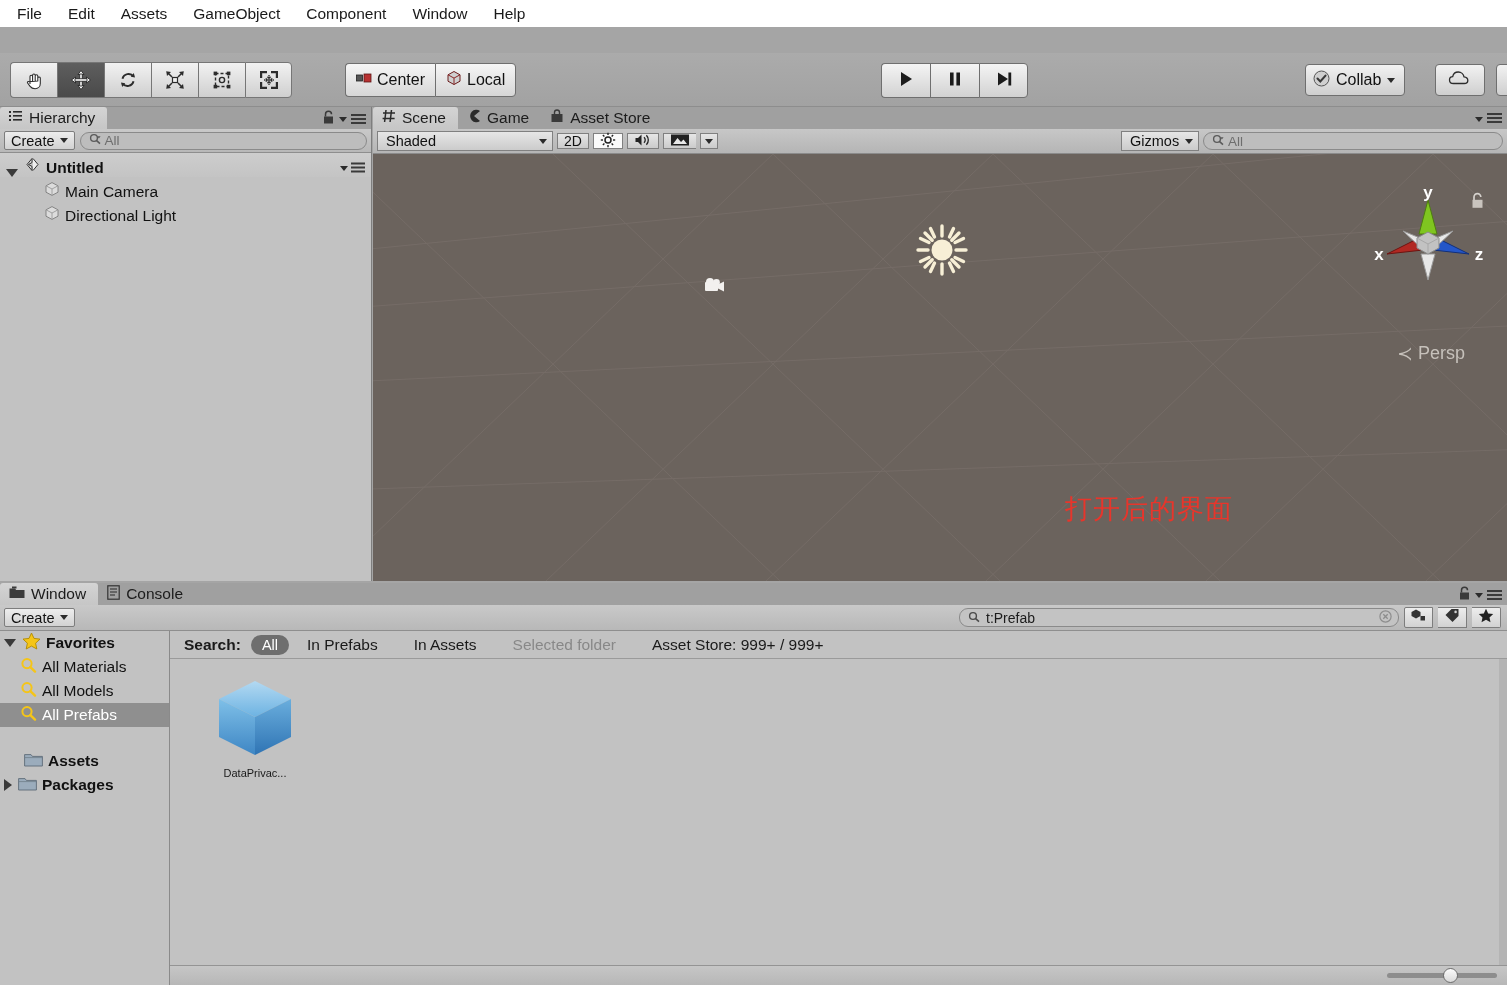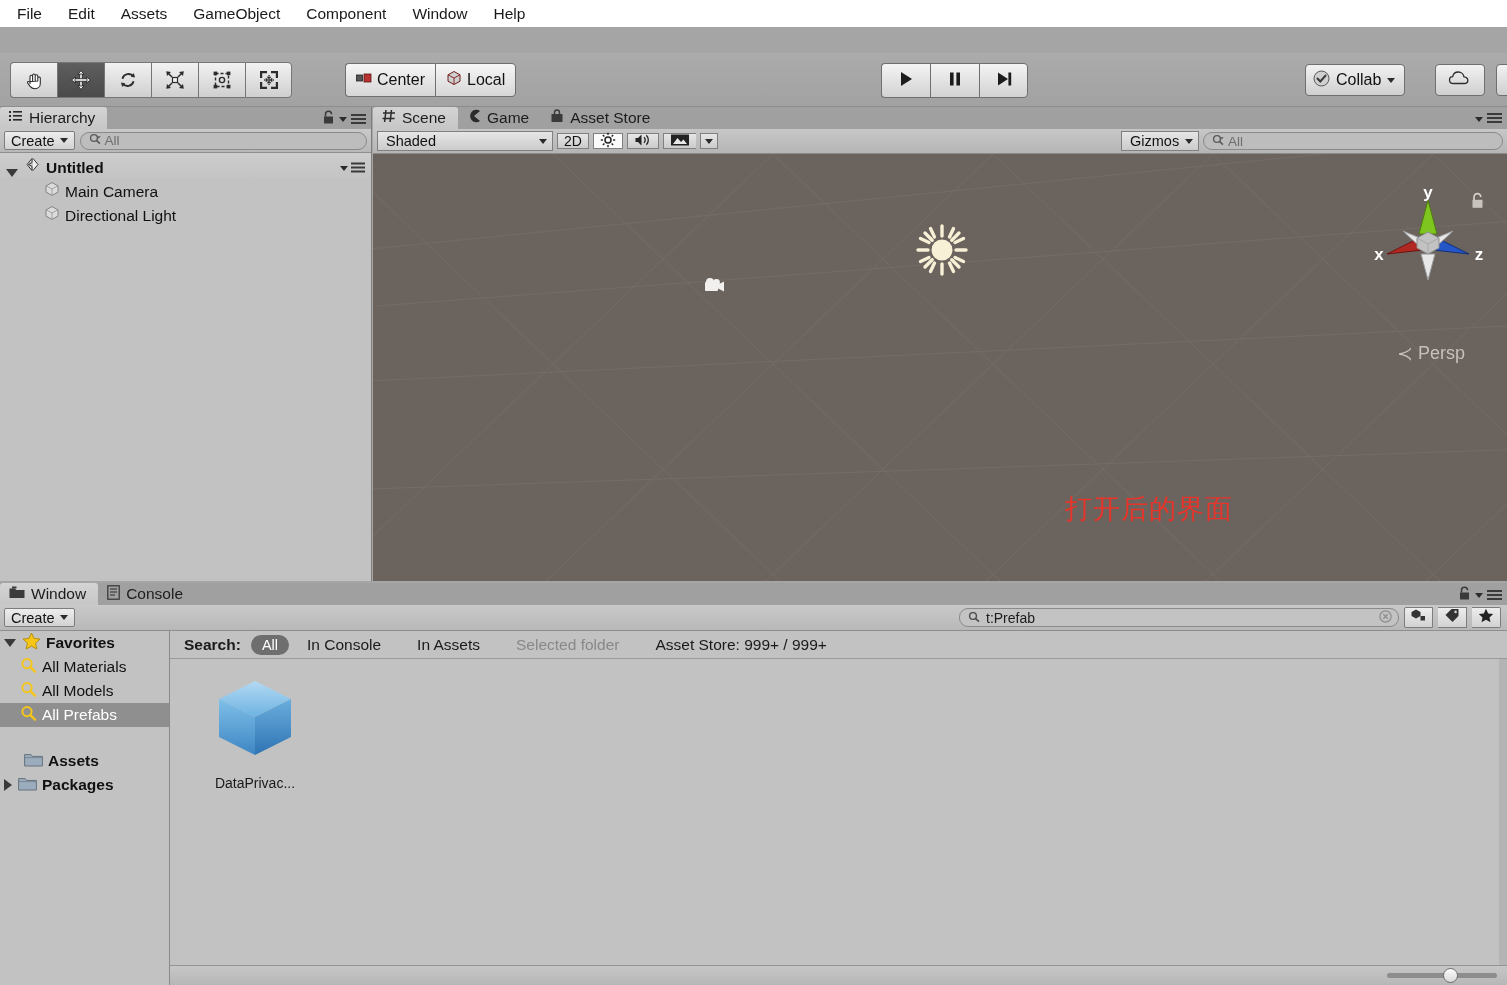--- a/index.html
+++ b/index.html
@@ -194,21 +194,21 @@
   }
   .sf-label { font-weight: bold; margin-right: 10px; }
   .sf-chip {
     background: #6e6e6e; color: #fff; border-radius: 10px; padding: 2px 11px; font-size: 14.5px;
     cursor: default;
   }
   .sf-item { padding: 0 18px; cursor: default; white-space: nowrap; }
   .sf-item.dim { color: #888; }
   .grid-area { flex: 1; background: #c2c2c2; padding: 16px 0 0 26px; position: relative; }
   .asset-tile { width: 118px; display: flex; flex-direction: column; align-items: center; cursor: default; }
-  .asset-label { margin-top: 8px; font-size: 14px; color: #1a1a1a; white-space: nowrap; }
+  .asset-label { font-size: 11px; color: #1a1a1a; white-space: nowrap; }
   .proj-statusbar {
     height: 20px; background: linear-gradient(#c6c6c6,#b7b7b7); border-top: 1px solid #949494;
     display: flex; align-items: center; justify-content: flex-end; padding-right: 10px;
   }
   .zoom-slider { width: 110px; height: 14px; position: relative; display: flex; align-items: center; }
   .zs-track { width: 100%; height: 5px; background: #8d8d8d; border-radius: 3px; }
   .zs-knob {
     position: absolute; left: 56px; width: 15px; height: 15px; border-radius: 50%;
     background: linear-gradient(#fbfbfb,#d9d9d9); border: 1px solid #6d6d6d;
   }
@@ -838,21 +838,21 @@
             </svg>
           </span>
           <span>Packages</span>
         </div>
       </div>
 
       <div class="proj-content">
         <div class="searchbar-row">
           <span class="sf-label">Search:</span>
           <span class="sf-chip">All</span>
-          <span class="sf-item">In Console</span>
+          <span class="sf-item">In Prefabs</span>
           <span class="sf-item">In Assets</span>
           <span class="sf-item dim">Selected folder</span>
           <span class="sf-item">Asset Store: 999+ / 999+</span>
         </div>
 
         <div class="grid-area">
           <div class="asset-tile">
             <span>
               <svg width="88" height="88" viewBox="0 0 88 88">
                 <defs>

